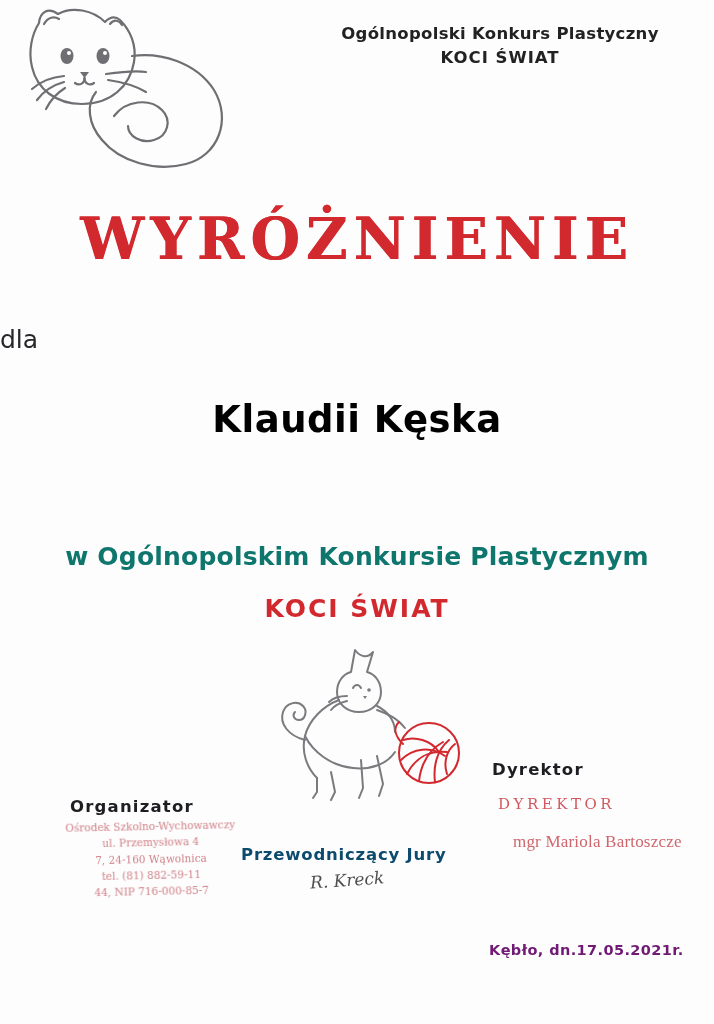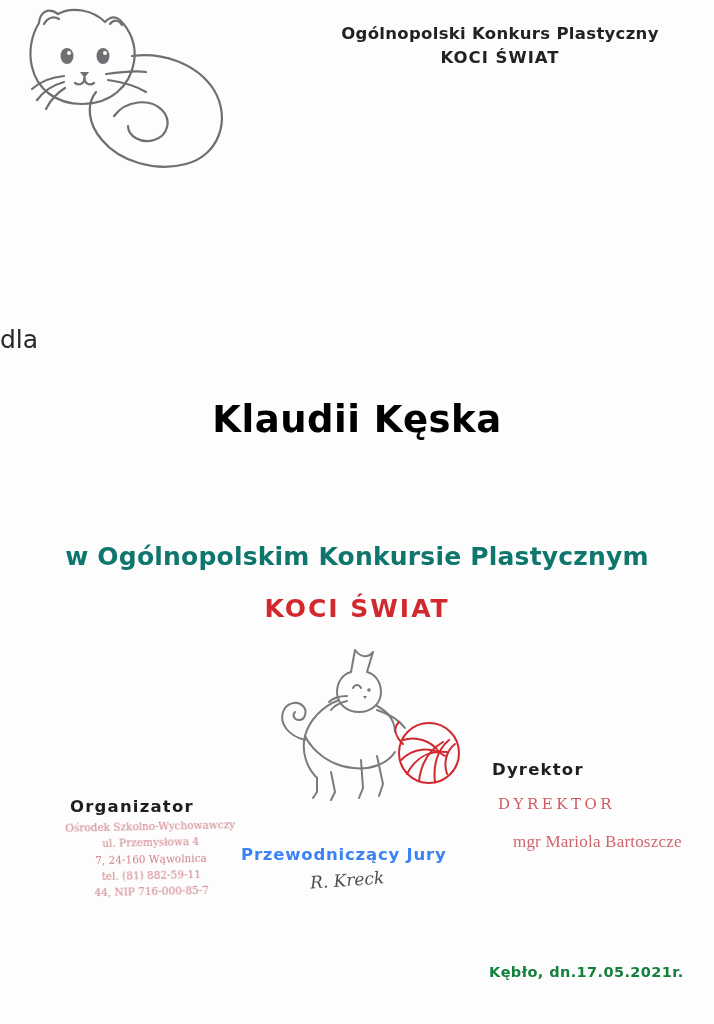--- a/index.html
+++ b/index.html
@@ -161,21 +161,21 @@
     letter-spacing: 0.2px;
   }
 
   .jury-label {
     position: absolute;
     top: 845px;
     left: 241px;
     font-size: 16.5px;
     font-weight: 700;
     letter-spacing: 0.8px;
-    color: #3b82f6;
+    color: #0c4a6e;
   }
   .jury-signature {
     position: absolute;
     top: 870px;
     left: 310px;
     font-family: "DejaVu Serif", serif;
     font-style: italic;
     font-size: 17px;
     color: #303030;
     transform: rotate(-4deg);
@@ -200,22 +200,21 @@
   }
   .org-stamp div { white-space: nowrap; }
 
   .place-date {
     position: absolute;
     top: 942px;
     left: 489px;
     font-size: 14.5px;
     font-weight: 600;
     letter-spacing: 0.4px;
-    color: #15803d;
-    margin-top: 22px;
+    color: #701a75;
   }
 </style>
 </head>
 <body>
 
 <div class="certificate">
 
   <div class="cat-logo">
     <svg viewBox="0 0 240 175" width="240" height="175" aria-hidden="true">
       <g fill="none" stroke="#6f6f73" stroke-width="2.2" stroke-linecap="round" stroke-linejoin="round">
@@ -250,20 +249,21 @@
         <path d="M104 112 C116 96 140 94 152 106 C162 116 158 132 144 136 C131 140 118 132 118 122"></path>
       </g>
     </svg>
   </div>
 
   <div class="header-text">
     <div class="header-line1">Ogólnopolski Konkurs Plastyczny</div>
     <div class="header-line2">KOCI ŚWIAT</div>
   </div>
 
+  <div class="main-title">WYRÓŻNIENIE</div>
 
   <div class="dla">dla</div>
 
   <div class="recipient">Klaudii Kęska</div>
 
   <div class="contest-line">w Ogólnopolskim Konkursie Plastycznym</div>
   <div class="contest-name">KOCI ŚWIAT</div>
 
   <div class="cat-yarn">
     <svg viewBox="0 0 230 180" width="230" height="180" aria-hidden="true">

